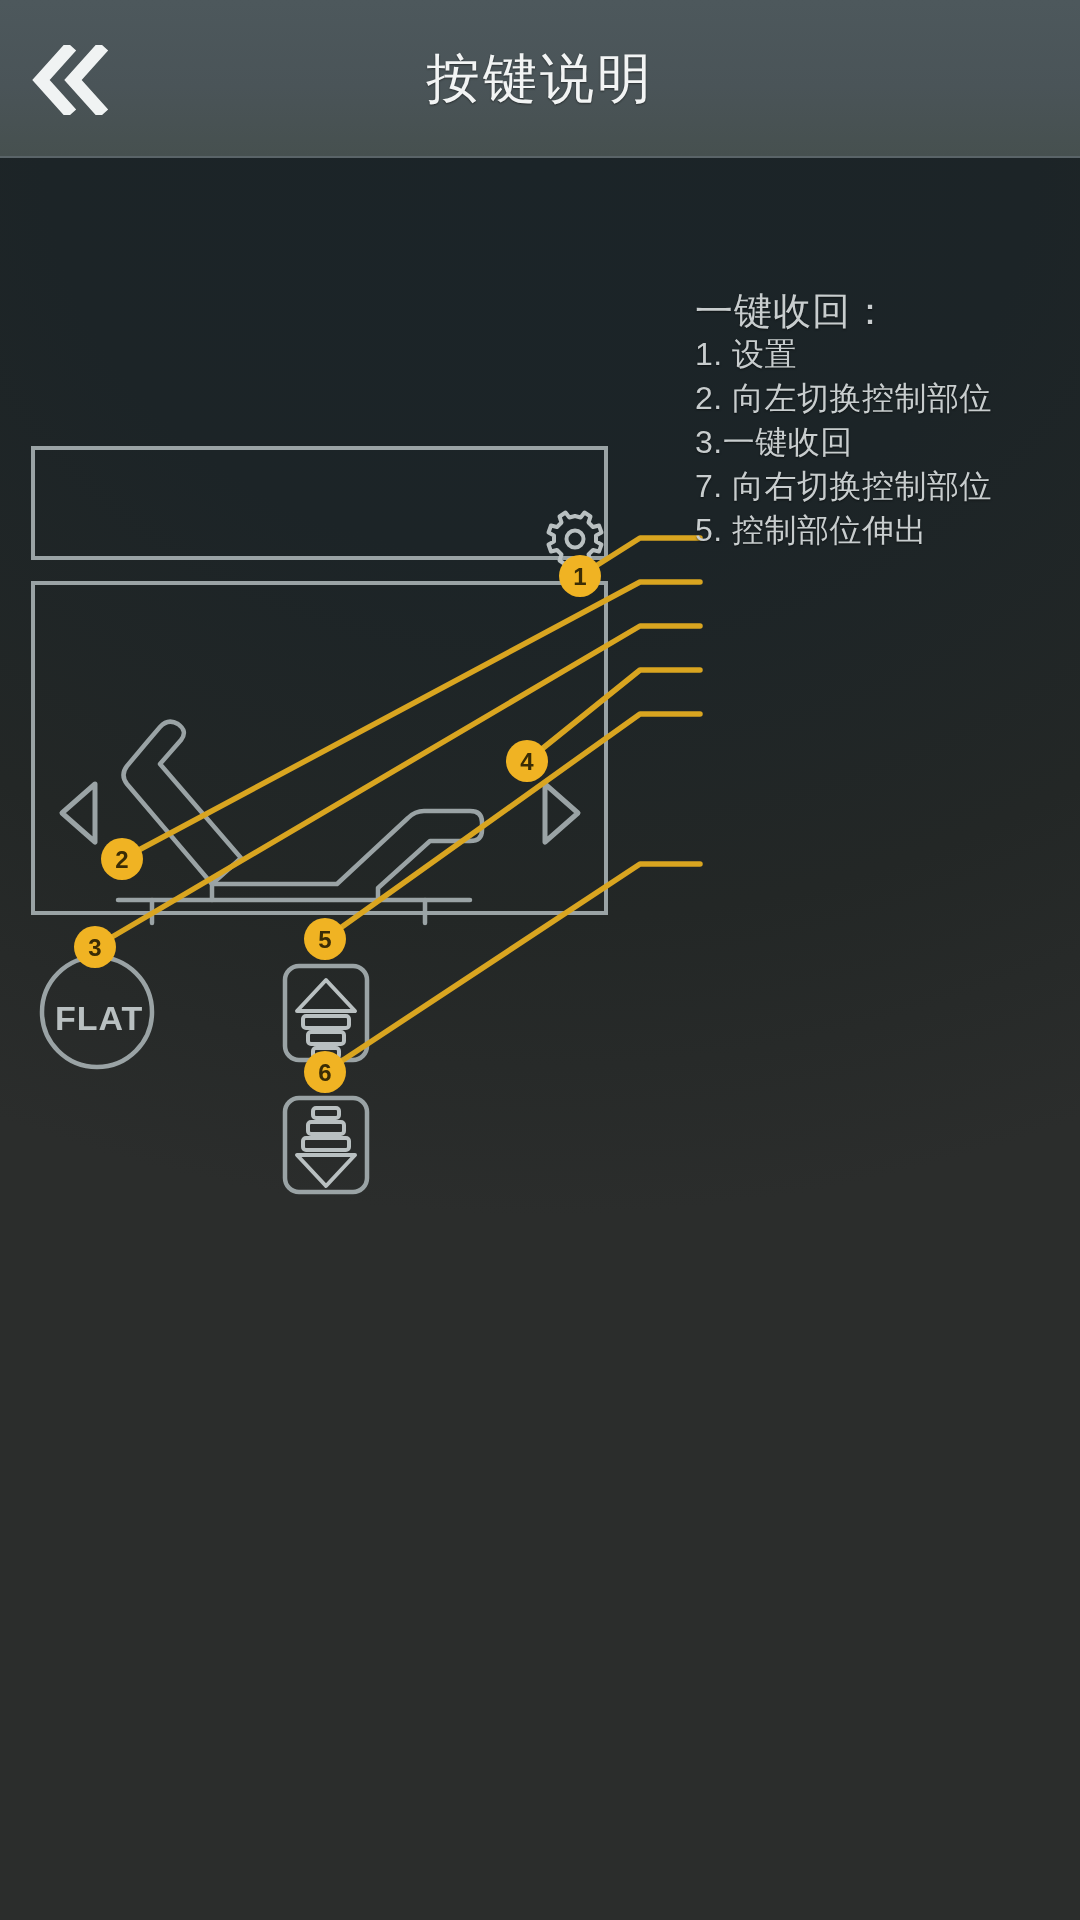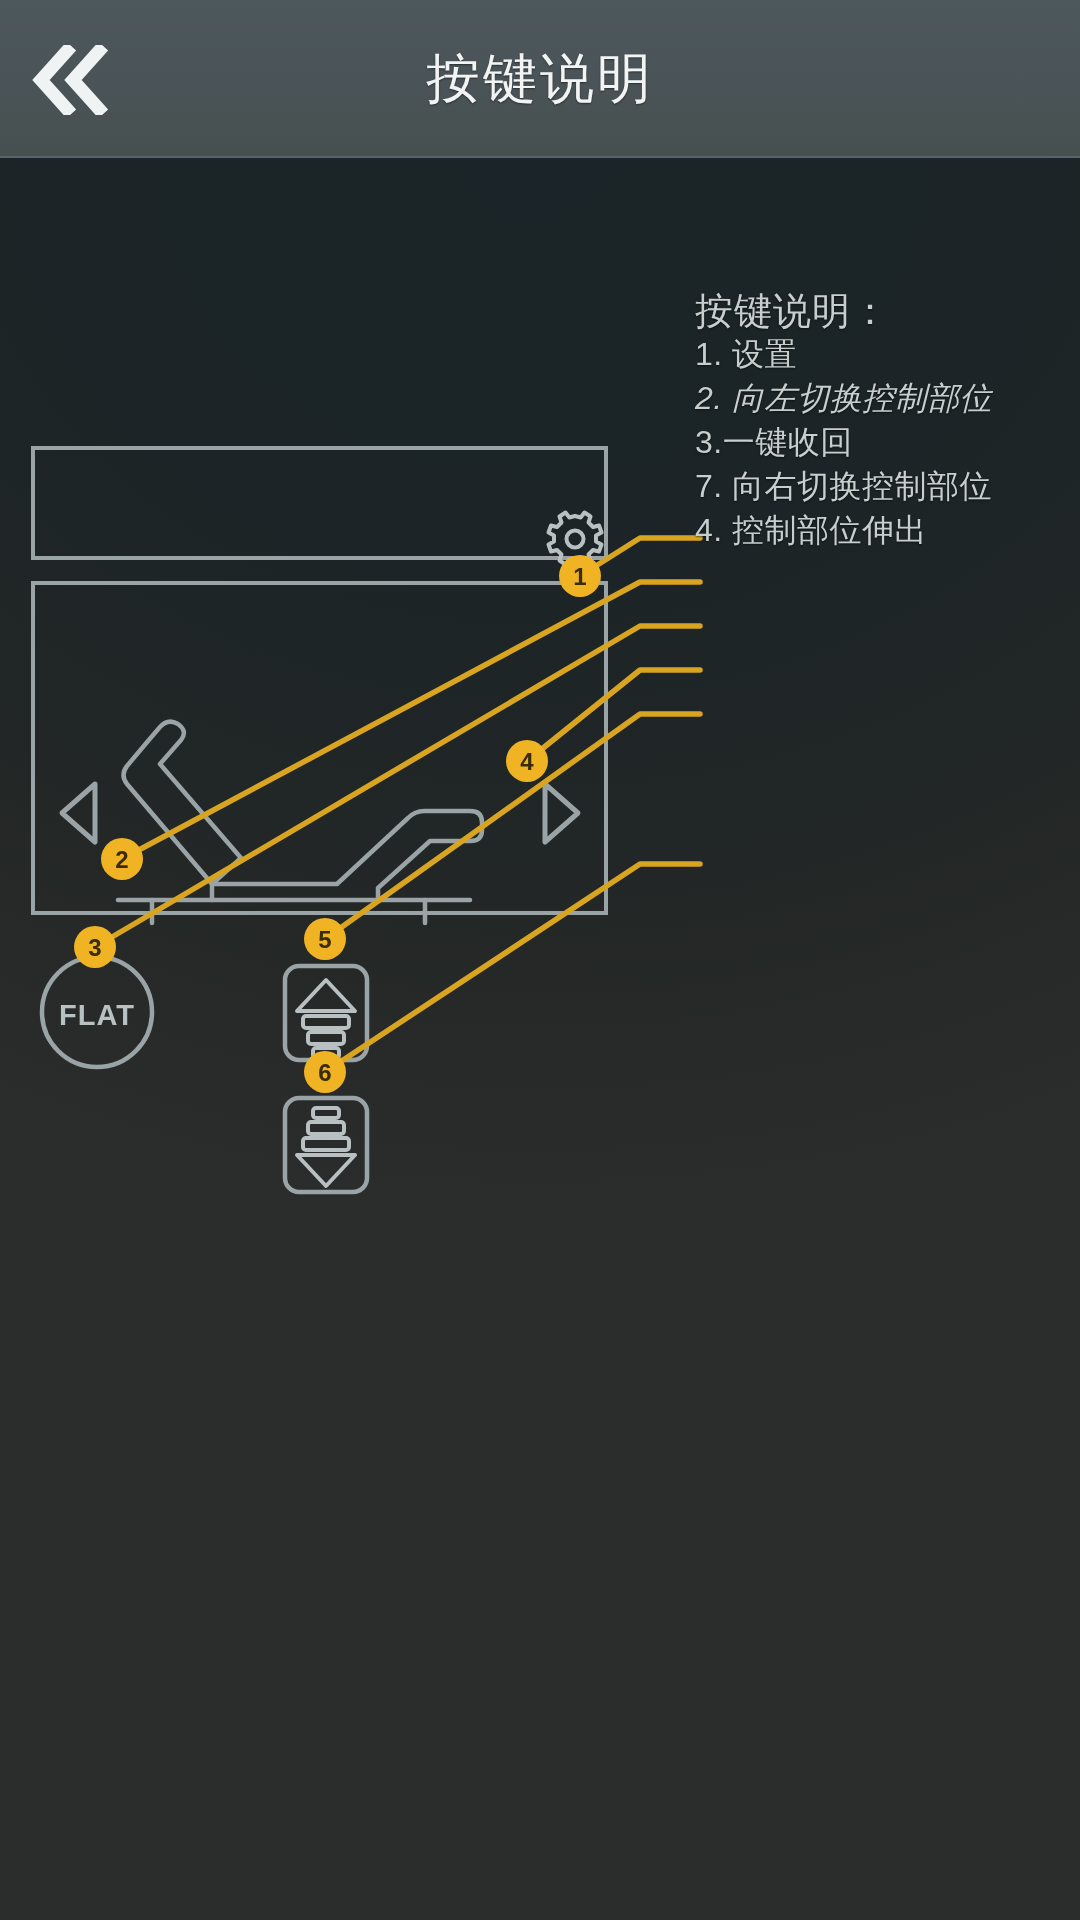--- a/index.html
+++ b/index.html
@@ -101,21 +101,21 @@
     font-size: 32px;
     line-height: 1;
     letter-spacing: 0.5px;
     white-space: nowrap;
     text-shadow: 0 1px 2px rgba(0,0,0,0.5);
   }
 
   .flat-label {
     position: absolute;
     color: #b9c0c1;
-    font-size: 29px;
+    font-size: 34px;
     font-weight: 700;
     letter-spacing: 1px;
     white-space: nowrap;
   }
   .marker-num {
     position: absolute;
     color: #3a2c05;
     font-size: 24px;
     font-weight: 700;
     line-height: 1;
@@ -229,23 +229,23 @@
       <div class="flat-label" style="left:55px; top:841px; width:84px; text-align:center;">FLAT</div>
 
       <div class="marker-num" style="left:568px; top:407px; width:24px;">1</div>
       <div class="marker-num" style="left:110px; top:690px; width:24px;">2</div>
       <div class="marker-num" style="left:83px; top:778px; width:24px;">3</div>
       <div class="marker-num" style="left:515px; top:592px; width:24px;">4</div>
       <div class="marker-num" style="left:313px; top:770px; width:24px;">5</div>
       <div class="marker-num" style="left:313px; top:903px; width:24px;">6</div>
 
       <div class="legend">
-        <div class="legend-title">按键说明：</div>
+        <div class="legend-title">一键收回：</div>
         <div class="legend-item" style="top:46px;  left:0;">1. 设置</div>
-        <div class="legend-item" style="top:90px;  left:0;font-style:italic;">2. 向左切换控制部位</div>
+        <div class="legend-item" style="top:90px;  left:0;">2. 向左切换控制部位</div>
         <div class="legend-item" style="top:134px; left:0;">3.一键收回</div>
         <div class="legend-item" style="top:178px; left:0;">7. 向右切换控制部位</div>
-        <div class="legend-item" style="top:222px; left:0;">4. 控制部位伸出</div>
+        <div class="legend-item" style="top:222px; left:0;">5. 控制部位伸出</div>
       </div>
 
     </div>
   </div>
 </div>
 
 </body></html>

